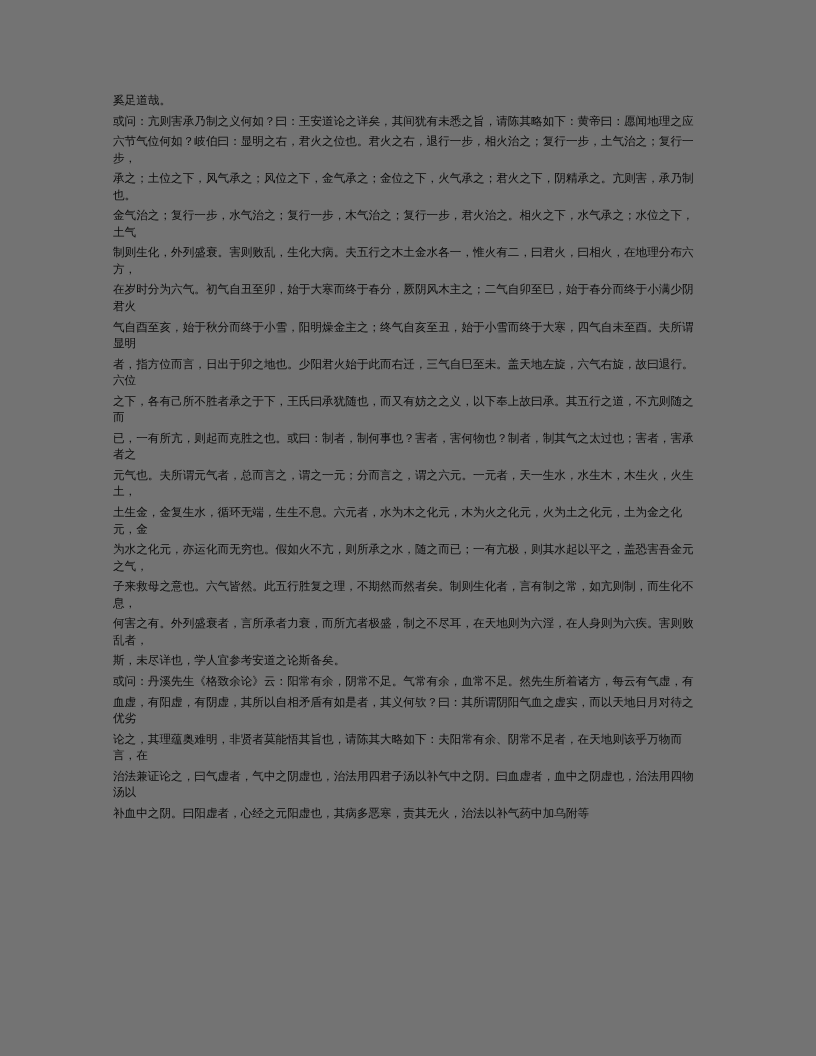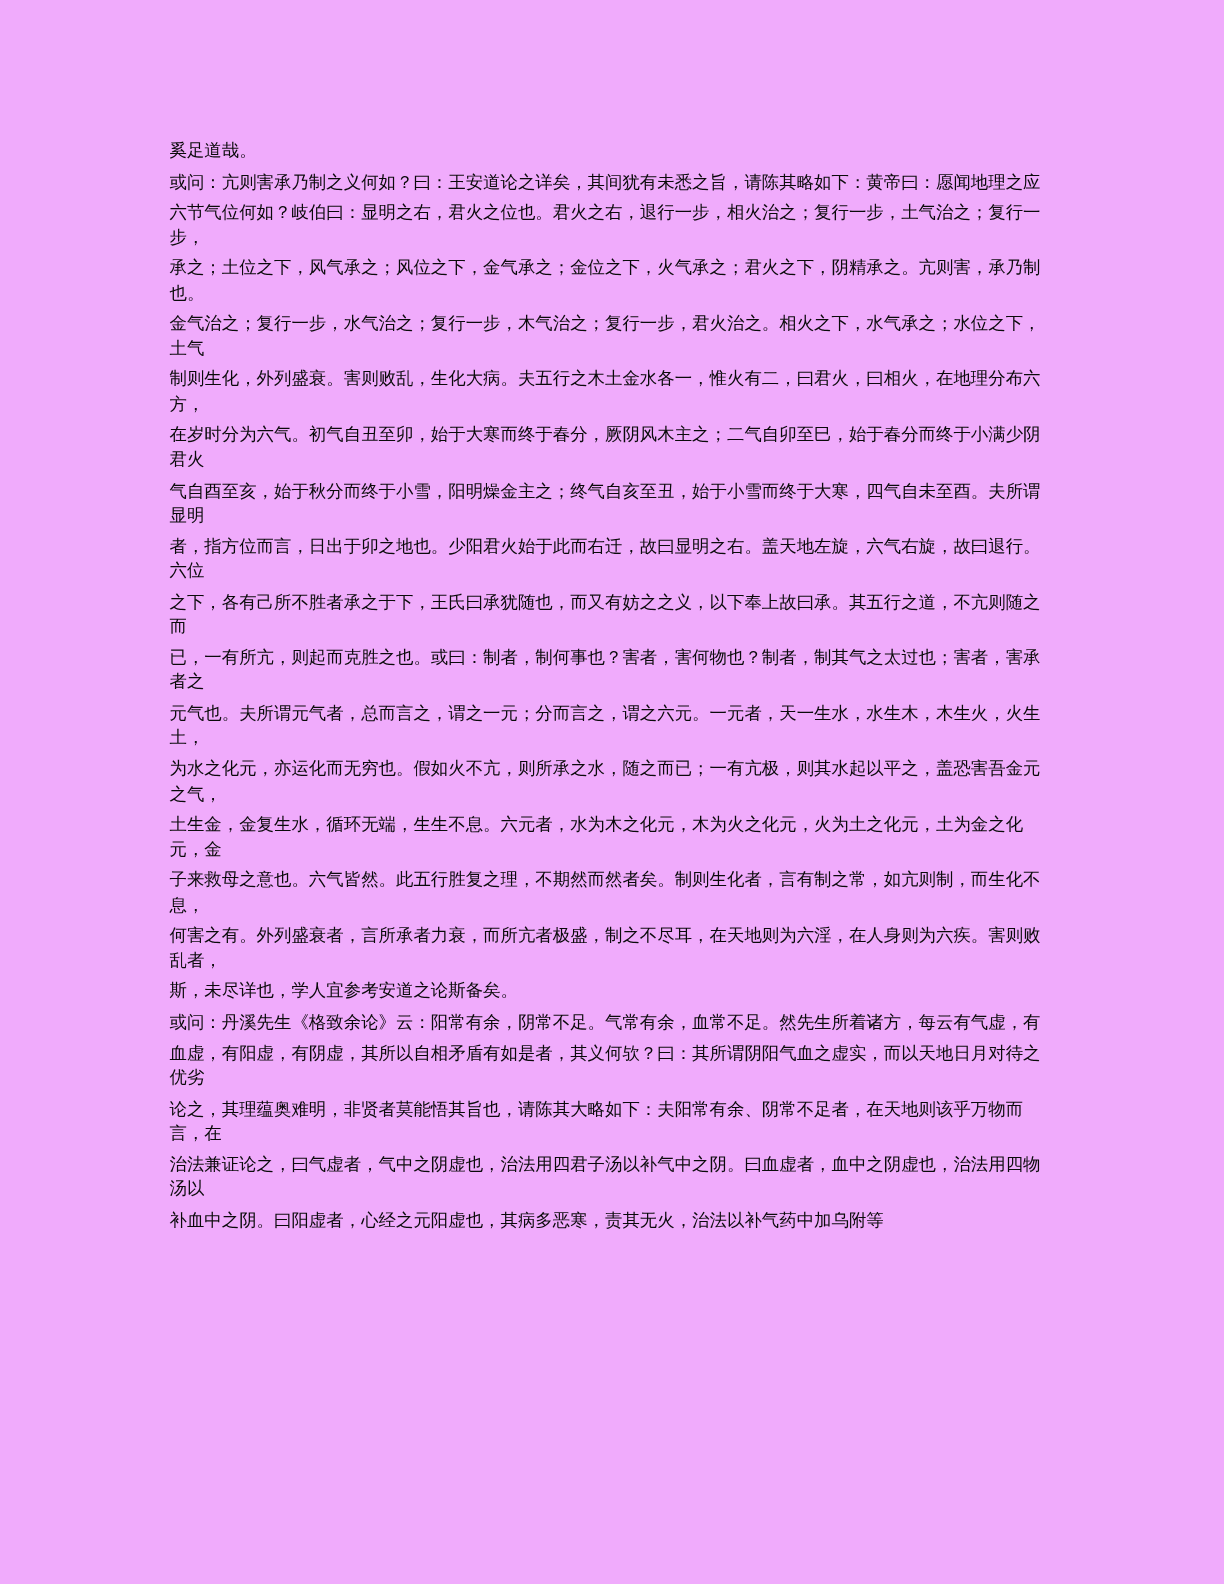--- a/index.html
+++ b/index.html
@@ -9,21 +9,21 @@
     background: #ffffff;
   }
   body {
     font-family: "DejaVu Serif", "Liberation Serif", serif;
     color: #000000;
   }
   .page {
     position: relative;
     width: 816px;
     height: 1056px;
-    background: #f0abfc;
+    background: #737373;
     overflow: hidden;
     box-sizing: border-box;
   }
   .text-body {
     position: absolute;
     left: 113px;
     top: 92px;
     width: 592px;
   }
   .para {
@@ -47,26 +47,26 @@
 <div class="page">
   <div class="text-body">
     <p class="para">奚足道哉。</p>
     <p class="para">或问：亢则害承乃制之义何如？曰：王安道论之详矣，其间犹有未悉之旨，请陈其略如下：黄帝曰：愿闻地理之应</p>
     <p class="para">六节气位何如？岐伯曰：显明之右，君火之位也。君火之右，退行一步，相火治之；复行一步，土气治之；复行一步，</p>
     <p class="para">承之；土位之下，风气承之；风位之下，金气承之；金位之下，火气承之；君火之下，阴精承之。亢则害，承乃制也。</p>
     <p class="para">金气治之；复行一步，水气治之；复行一步，木气治之；复行一步，君火治之。相火之下，水气承之；水位之下，土气</p>
     <p class="para">制则生化，外列盛衰。害则败乱，生化大病。夫五行之木土金水各一，惟火有二，曰君火，曰相火，在地理分布六方，</p>
     <p class="para">在岁时分为六气。初气自丑至卯，始于大寒而终于春分，厥阴风木主之；二气自卯至巳，始于春分而终于小满少阴君火</p>
     <p class="para">气自酉至亥，始于秋分而终于小雪，阳明燥金主之；终气自亥至丑，始于小雪而终于大寒，四气自未至酉。夫所谓显明</p>
-    <p class="para">者，指方位而言，日出于卯之地也。少阳君火始于此而右迁，故曰显明之右。盖天地左旋，六气右旋，故曰退行。六位</p>
+    <p class="para">者，指方位而言，日出于卯之地也。少阳君火始于此而右迁，三气自巳至未。盖天地左旋，六气右旋，故曰退行。六位</p>
     <p class="para">之下，各有己所不胜者承之于下，王氏曰承犹随也，而又有妨之之义，以下奉上故曰承。其五行之道，不亢则随之而</p>
     <p class="para">已，一有所亢，则起而克胜之也。或曰：制者，制何事也？害者，害何物也？制者，制其气之太过也；害者，害承者之</p>
     <p class="para">元气也。夫所谓元气者，总而言之，谓之一元；分而言之，谓之六元。一元者，天一生水，水生木，木生火，火生土，</p>
+    <p class="para">土生金，金复生水，循环无端，生生不息。六元者，水为木之化元，木为火之化元，火为土之化元，土为金之化元，金</p>
     <p class="para">为水之化元，亦运化而无穷也。假如火不亢，则所承之水，随之而已；一有亢极，则其水起以平之，盖恐害吾金元之气，</p>
-    <p class="para">土生金，金复生水，循环无端，生生不息。六元者，水为木之化元，木为火之化元，火为土之化元，土为金之化元，金</p>
     <p class="para">子来救母之意也。六气皆然。此五行胜复之理，不期然而然者矣。制则生化者，言有制之常，如亢则制，而生化不息，</p>
     <p class="para">何害之有。外列盛衰者，言所承者力衰，而所亢者极盛，制之不尽耳，在天地则为六淫，在人身则为六疾。害则败乱者，</p>
     <p class="para">斯，未尽详也，学人宜参考安道之论斯备矣。</p>
     <p class="para">或问：丹溪先生《格致余论》云：阳常有余，阴常不足。气常有余，血常不足。然先生所着诸方，每云有气虚，有</p>
     <p class="para">血虚，有阳虚，有阴虚，其所以自相矛盾有如是者，其义何欤？曰：其所谓阴阳气血之虚实，而以天地日月对待之优劣</p>
     <p class="para">论之，其理蕴奥难明，非贤者莫能悟其旨也，请陈其大略如下：夫阳常有余、阴常不足者，在天地则该乎万物而言，在</p>
     <p class="para">治法兼证论之，曰气虚者，气中之阴虚也，治法用四君子汤以补气中之阴。曰血虚者，血中之阴虚也，治法用四物汤以</p>
     <p class="para">补血中之阴。曰阳虚者，心经之元阳虚也，其病多恶寒，责其无火，治法以补气药中加乌附等</p>
   </div>
 </div>

